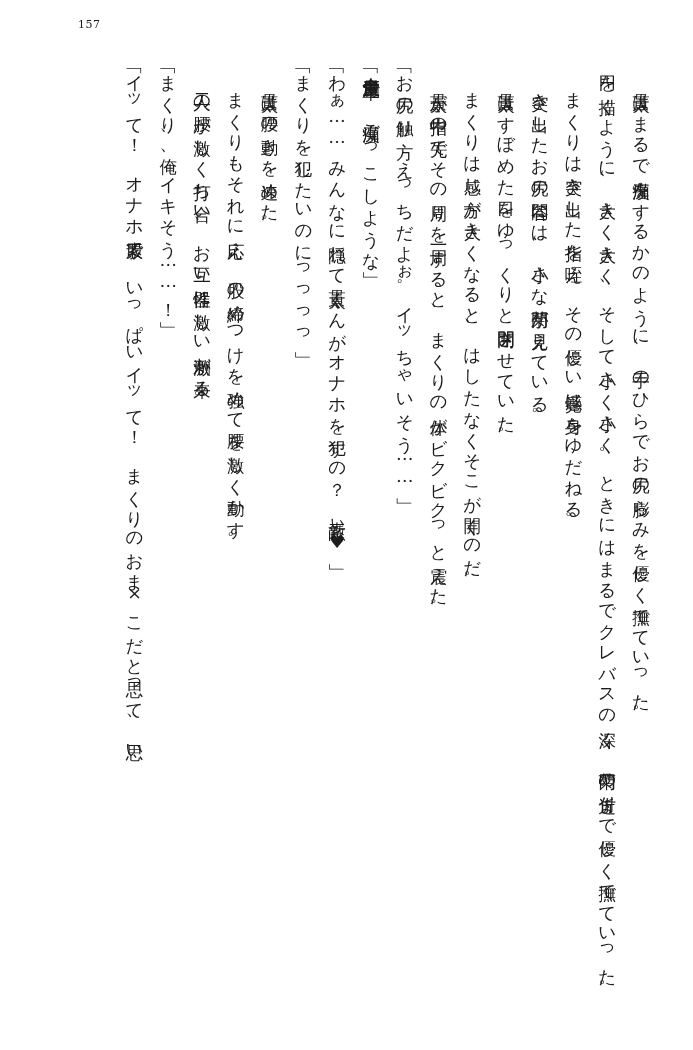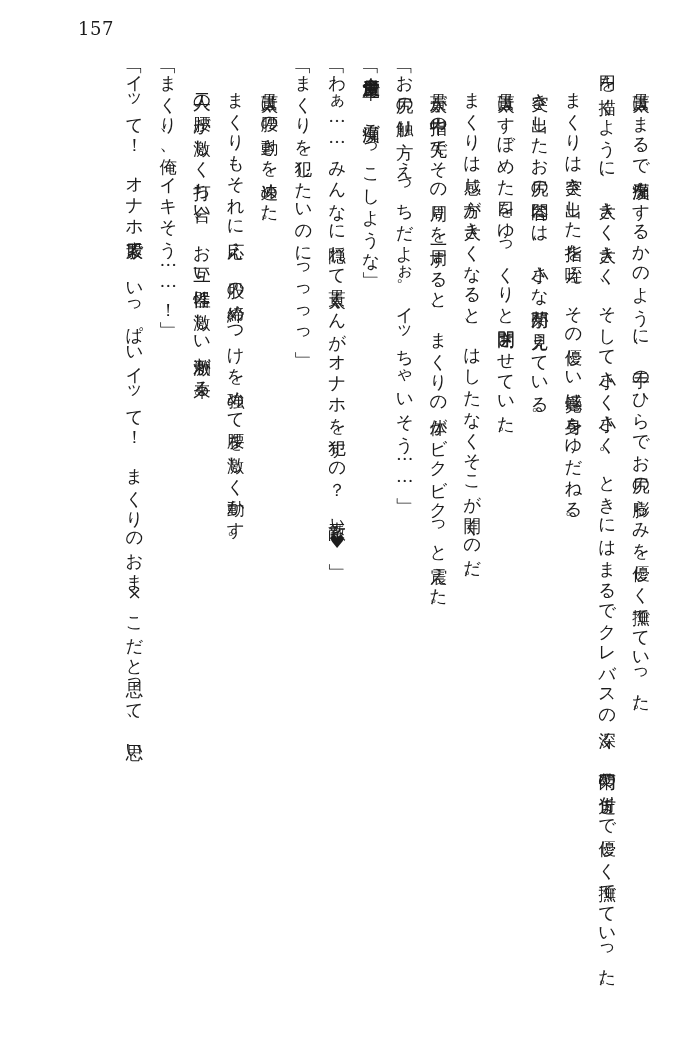--- a/index.html
+++ b/index.html
@@ -16,21 +16,21 @@
     width: 693px;
     height: 1050px;
     background: #ffffff;
     overflow: hidden;
     box-sizing: border-box;
   }
   .page-number {
     position: absolute;
     top: 18px;
     left: 78px;
-    font-size: 18px;
+    font-size: 11px;
     letter-spacing: 0.5px;
     color: #1a1a1a;
     font-family: "DejaVu Serif", "Liberation Serif", serif;
   }
   .body-text {
     position: absolute;
     top: 62px;
     left: 40px;
     right: 36px;
     height: 950px;

